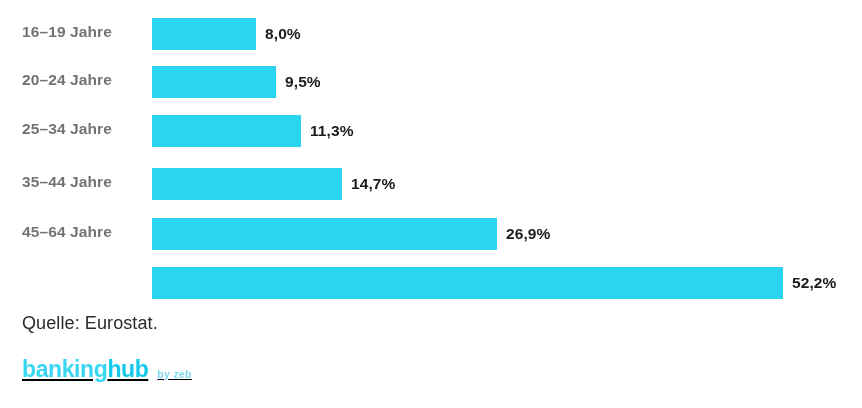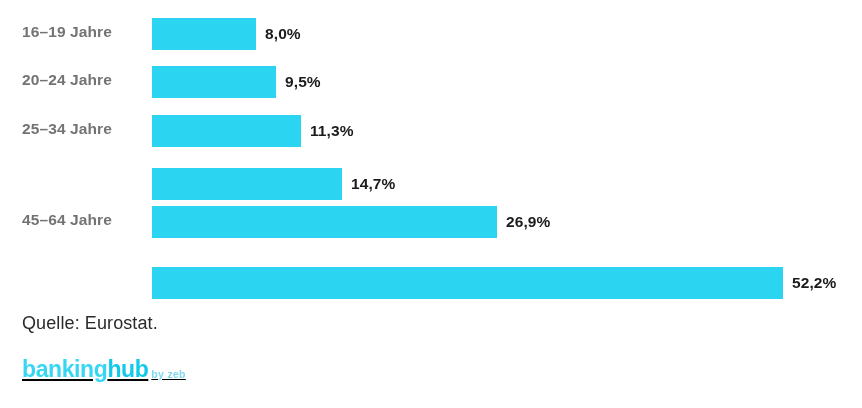--- a/index.html
+++ b/index.html
@@ -111,21 +111,21 @@
     color: #12C9EC;
     letter-spacing: -0.4px;
     line-height: 1;
   }
   .logo-byzeb {
     font-size: 10.5px;
     font-weight: 600;
     color: #7FD9EE;
     letter-spacing: 0.3px;
     line-height: 1;
-    margin-left: 3px;
+    margin-left: 9px;
     padding-bottom: 2px;
   }
 </style>
 </head>
 <body>
 
 <div id="figure">
 
   <div class="chart-area">
 
@@ -147,27 +147,28 @@
 
     <div class="bar-row" style="top:113px;">
       <span class="cat-label">25–34 Jahre</span>
       <span class="bar-track">
         <span class="bar" style="width:149px;"></span>
         <span class="bar-value">11,3%</span>
       </span>
     </div>
 
     <div class="bar-row" style="top:166px;">
+      <span class="cat-label">35–44 Jahre</span>
       <span class="bar-track">
         <span class="bar" style="width:190px;"></span>
         <span class="bar-value">14,7%</span>
       </span>
     </div>
 
-    <div class="bar-row" style="top:204px;">
+    <div class="bar-row" style="top:216px;">
       <span class="cat-label">45–64 Jahre</span>
       <span class="bar-track">
         <span class="bar" style="width:345px;"></span>
         <span class="bar-value">26,9%</span>
       </span>
     </div>
 
     <div class="bar-row" style="top:265px;">
       <span class="bar-track">
         <span class="bar" style="width:631px;"></span>

